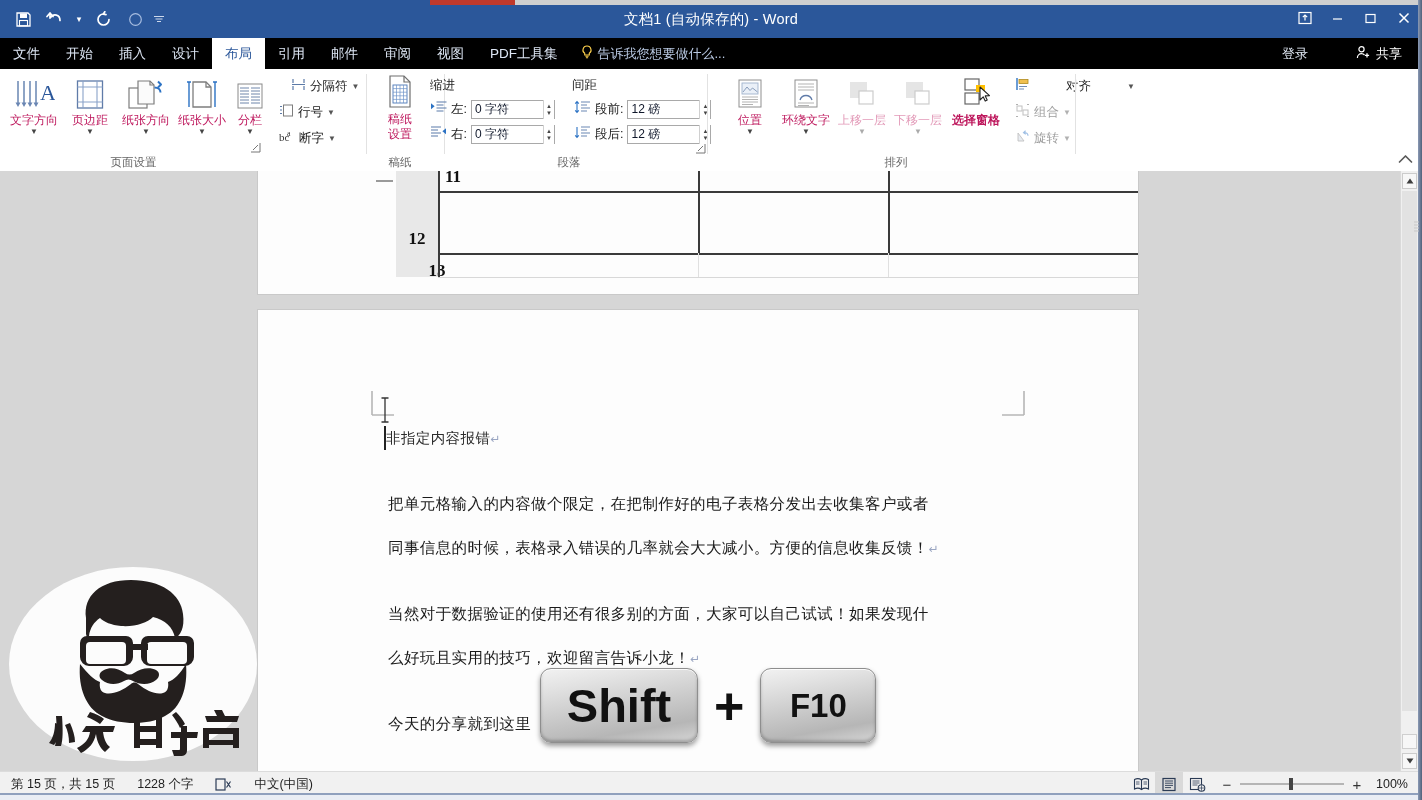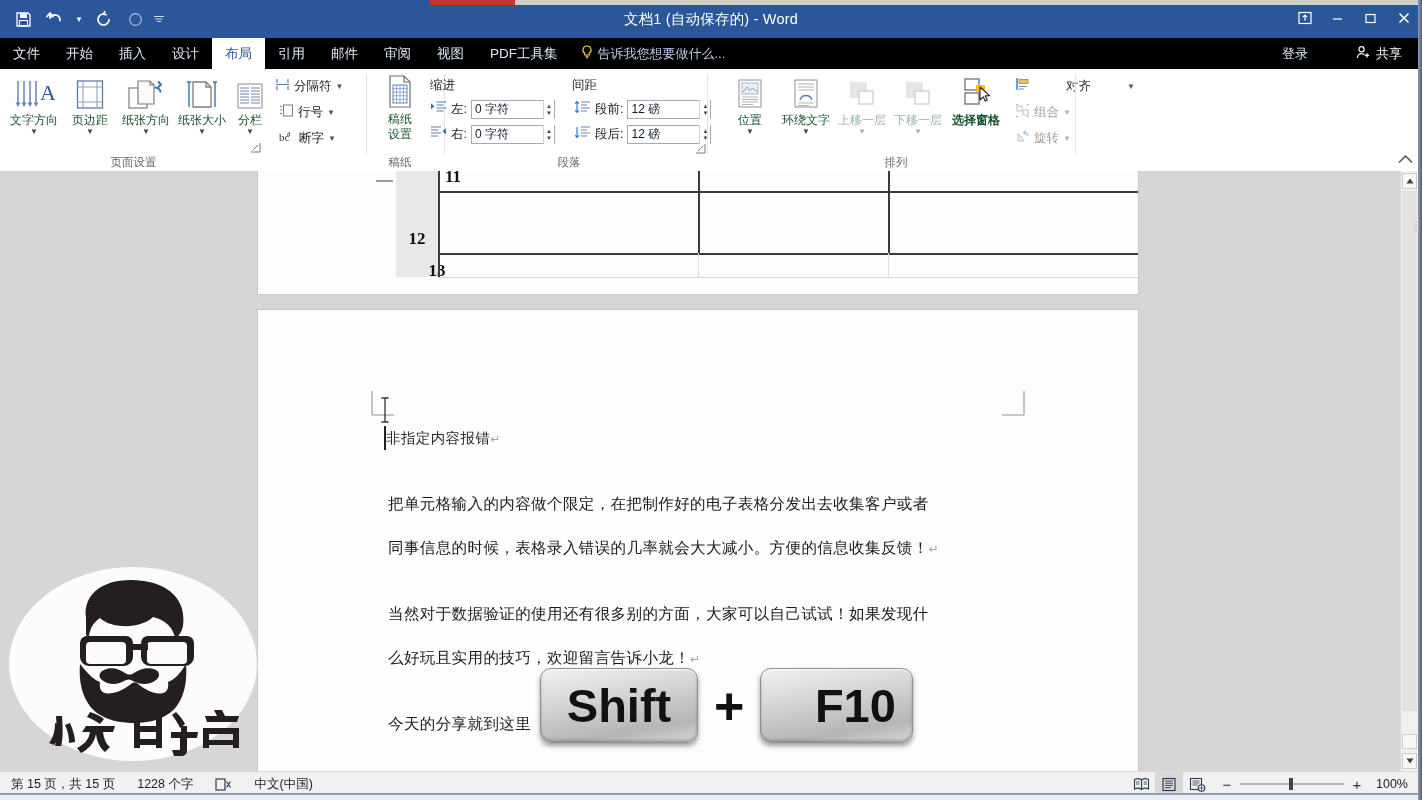--- a/index.html
+++ b/index.html
@@ -73,21 +73,21 @@
   .rgroup .gsep{
     position:absolute;right:0;top:5px;width:1px;height:80px;background:#e2e2e2;
   }
   .bigbtn{
     position:absolute;top:3px;width:56px;height:76px;
     display:flex;flex-direction:column;align-items:center;cursor:pointer;
     border-radius:2px;
   }
   .bigbtn .bico{height:40px;display:flex;align-items:flex-end;justify-content:center;}
   .bigbtn .blab{
-    font-size:12px;color:#14532d;text-align:center;line-height:13px;margin-top:2px;
+    font-size:12px;color:#be185d;text-align:center;line-height:13px;margin-top:2px;
     white-space:nowrap;
   }
   .bigbtn .bcar{font-size:8px;color:#444;line-height:8px;margin-top:1px;}
   .smallrow{
     position:absolute;display:flex;align-items:center;gap:4px;height:22px;
     cursor:pointer;padding:0 3px;border-radius:2px;white-space:nowrap;
   }
   .smallrow .slab{font-size:12.5px;color:#222;}
   .smallrow .scar{font-size:8px;color:#555;}
   .dlg{
@@ -160,21 +160,21 @@
   .keycap{
     border-radius:11px;
     background:linear-gradient(170deg,#f2f2f2 0%,#e2e2e2 22%,#c8c8c8 55%,#b6b6b6 78%,#d6d6d6 100%);
     box-shadow:0 3px 5px rgba(0,0,0,.38), inset 0 1px 0 rgba(255,255,255,.85),
                inset 0 -2px 3px rgba(0,0,0,.22);
     border:1px solid #8e8e8e;
     display:flex;align-items:center;justify-content:center;
     color:#111;font-weight:bold;font-family:"Liberation Sans",sans-serif;
   }
   .keycap.k1{width:156px;height:73px;font-size:47px;}
-  .keycap.k2{width:114px;height:73px;font-size:47px;padding-left:37px;}
+  .keycap.k2{width:114px;height:73px;font-size:33px;}
   .plussign{font-size:52px;font-weight:bold;color:#111;line-height:1;}
 
   
   .logo{
     position:absolute;left:8px;top:566px;width:250px;height:196px;z-index:4;
     pointer-events:none;
   }
 
   
   .vscroll{
@@ -378,21 +378,21 @@
         <span class="bico">
           <svg width="30" height="32" viewBox="0 0 30 32">
             <rect x="3" y="4" width="24" height="24" fill="#fff" stroke="#8a8a8a" stroke-width="1"></rect>
             <path d="M5 8h9M5 11h9M5 14h9M5 17h9M5 20h9M5 23h9M16 8h9M16 11h9M16 14h9M16 17h9M16 20h9M16 23h9" stroke="#6e86ab" stroke-width="1"></path>
           </svg>
         </span>
         <span class="blab">分栏</span>
         <span class="bcar">▼</span>
       </div>
 
-      <div class="smallrow" style="left:272px;top:6px;">
+      <div class="smallrow" style="left:288px;top:6px;">
         <span>
           <svg width="15" height="15" viewBox="0 0 15 15">
               <path d="M2 2v4M13 2v4M2 13v-4M13 13v-4M1 7.5h13" stroke="#5b7aa8" stroke-width="1.2"></path>
             </svg>
         </span>
         <span class="slab">分隔符</span>
         <span class="scar">▼</span>
       </div>
       <div class="smallrow" style="left:276px;top:32px;">
         <span>

